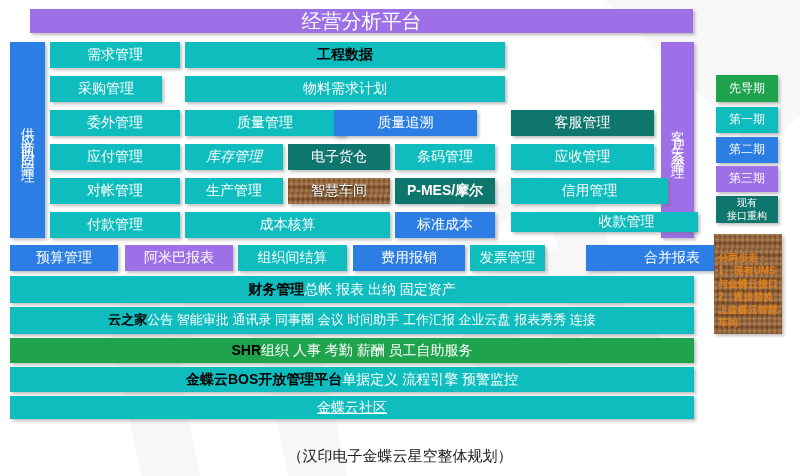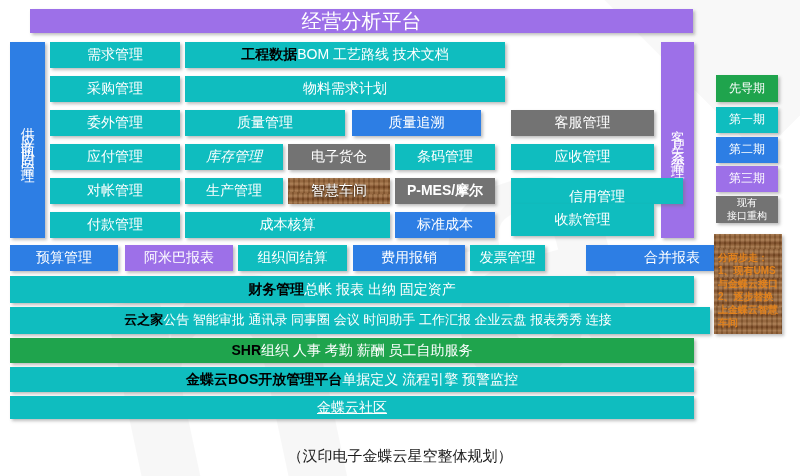--- a/index.html
+++ b/index.html
@@ -13,36 +13,36 @@
   
   .bx{
     position:absolute;display:flex;align-items:center;justify-content:center;
     color:#fff;font-size:14px;line-height:1.1;z-index:2;
     box-shadow:2px 2px 3px rgba(110,110,110,0.45);
     white-space:nowrap;
   }
   .teal  {background:#0fbdbf;}
   .blue  {background:#2d7ee4;}
   .purple{background:#9d70e8;}
-  .orange{background:#737373;}
+  .orange{background:#0f766e;}
   .green {background:#1fa44d;}
   .plm   {background:linear-gradient(180deg,#82b1ea 0%,#3c7cd6 70%);border-radius:5px;font-weight:600;}
   .wood{
     background:
       repeating-linear-gradient(92deg, rgba(0,0,0,0.10) 0 2px, rgba(255,255,255,0.06) 2px 5px),
       repeating-linear-gradient(180deg,#a97a4e 0px,#8a5a30 3px,#a97a4e 6px,#75441f 9px,#9c6c3f 12px);
   }
   .wood-label{color:#fff;text-shadow:0 1px 2px rgba(0,0,0,0.8);}
   .vbar{
     writing-mode:vertical-rl;text-orientation:upright;letter-spacing:7px;
     font-size:14px;
   }
   .lead{color:#000;font-weight:700;}
   .band{font-size:14px;}
-  .band9{font-size:13px;padding-left:16px;}
+  .band9{font-size:13px;}
   .underline{text-decoration:underline;}
   .legend-bx{font-size:12px;}
   .legend-small{font-size:10px;line-height:1.25;text-align:center;white-space:normal;}
   .note-bx{
     position:absolute;z-index:2;padding:4px 4px;box-sizing:border-box;
     font-size:10px;font-weight:700;color:#e2821c;line-height:1.3;
     white-space:pre-line;box-shadow:2px 2px 3px rgba(110,110,110,0.45);
   }
   .caption{
     position:absolute;left:0;top:447px;width:800px;text-align:center;z-index:2;
@@ -68,37 +68,36 @@
 
   <div class="bx purple vbar" style="left:661px;top:42px;width:33px;height:196px;">
     <span>客户关系管理</span>
   </div>
 
   <div class="bx teal" style="left:50px;top:42px;width:130px;height:26px;">
     <span>需求管理</span>
   </div>
   <div class="bx teal" style="left:185px;top:42px;width:320px;height:26px;">
     <span class="lead">工程数据</span>
-      <span> BOM 工艺路线 技术文档</span>
-  </div>
-
-  <div class="bx teal" style="left:50px;top:76px;width:130px;height:26px;">
+  </div>
+
+  <div class="bx teal" style="left:50px;top:76px;width:112px;height:26px;">
     <span>采购管理</span>
   </div>
   <div class="bx teal" style="left:185px;top:76px;width:320px;height:26px;">
     <span>物料需求计划</span>
   </div>
 
   <div class="bx teal" style="left:50px;top:110px;width:130px;height:26px;">
     <span>委外管理</span>
   </div>
   <div class="bx teal" style="left:185px;top:110px;width:160px;height:26px;">
     <span>质量管理</span>
   </div>
-  <div class="bx blue" style="left:352px;top:110px;width:129px;height:26px;">
+  <div class="bx blue" style="left:334px;top:110px;width:143px;height:26px;">
     <span>质量追溯</span>
   </div>
   <div class="bx orange" style="left:511px;top:110px;width:143px;height:26px;">
     <span>客服管理</span>
   </div>
 
   <div class="bx teal" style="left:50px;top:144px;width:130px;height:26px;">
     <span>应付管理</span>
   </div>
   <div class="bx teal" style="left:185px;top:144px;width:98px;height:26px;font-style:italic;">
@@ -119,34 +118,34 @@
   </div>
   <div class="bx teal" style="left:185px;top:178px;width:98px;height:26px;">
     <span>生产管理</span>
   </div>
   <div class="bx wood" style="left:288px;top:178px;width:102px;height:26px;">
     <span class="wood-label">智慧车间</span>
   </div>
   <div class="bx orange" style="left:395px;top:178px;width:100px;height:26px;font-weight:700;">
     <span>P-MES/摩尔</span>
   </div>
-  <div class="bx teal" style="left:511px;top:178px;width:172px;height:26px;align-items:flex-end;">
+  <div class="bx teal" style="left:511px;top:178px;width:157px;height:26px;">
     <span>信用管理</span>
   </div>
 
   <div class="bx teal" style="left:50px;top:212px;width:130px;height:26px;">
     <span>付款管理</span>
   </div>
   <div class="bx teal" style="left:185px;top:212px;width:205px;height:26px;">
     <span>成本核算</span>
   </div>
   <div class="bx blue" style="left:395px;top:212px;width:100px;height:26px;">
     <span>标准成本</span>
   </div>
-  <div class="bx teal" style="left:511px;top:204px;width:143px;height:32px;">
+  <div class="bx teal" style="left:511px;top:212px;width:143px;height:20px;padding-left:44px;">
     <span>收款管理</span>
   </div>
 
   <div class="bx blue" style="left:10px;top:245px;width:108px;height:26px;">
     <span>预算管理</span>
   </div>
   <div class="bx purple" style="left:125px;top:245px;width:108px;height:26px;">
     <span>阿米巴报表</span>
   </div>
   <div class="bx teal" style="left:238px;top:245px;width:109px;height:26px;">

